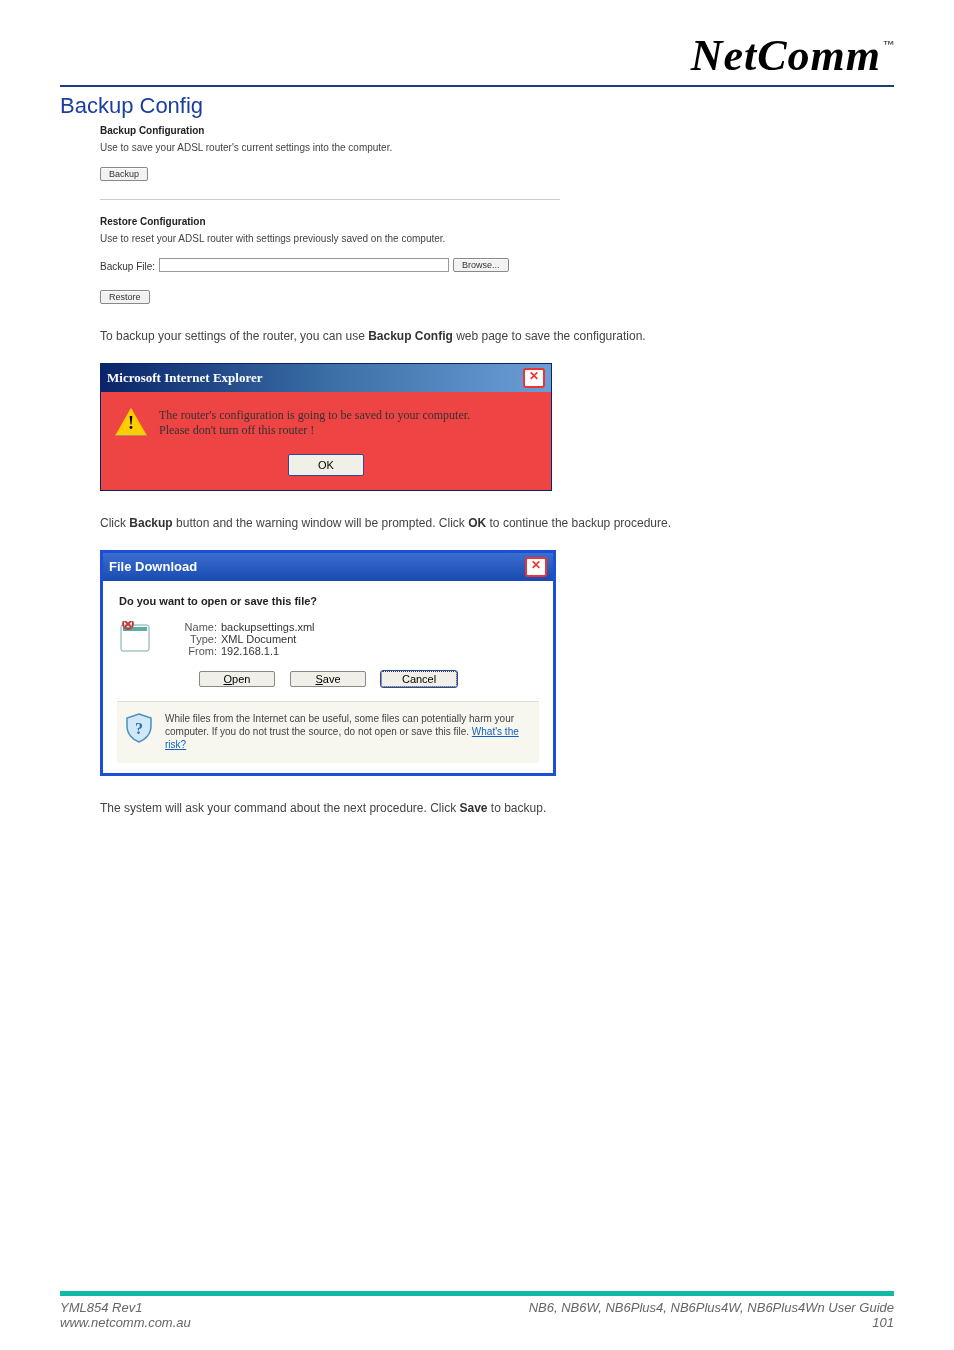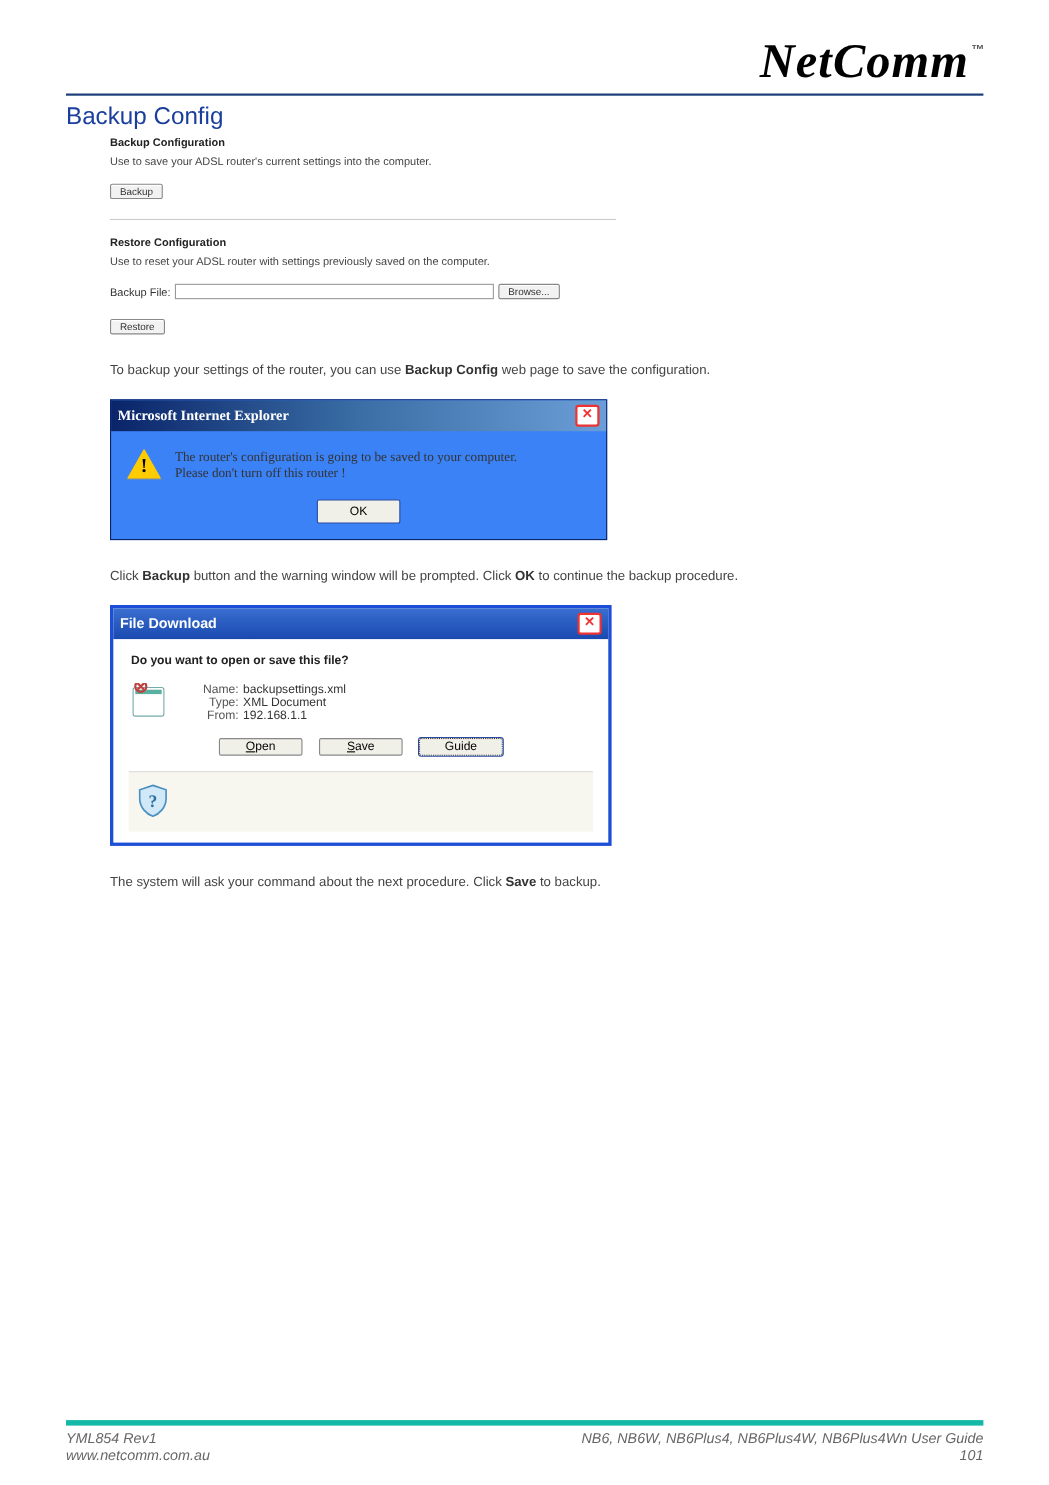--- a/index.html
+++ b/index.html
@@ -98,21 +98,21 @@
   }
   .body-text .bold { font-weight: bold; color: #333; }
 
   
   .ie-alert {
     width: 450px;
     border: 1px solid #0a246a;
     font-family: Tahoma, Verdana, sans-serif;
     font-size: 11px;
     margin-left: 40px;
-    background: #3b82f6;
+    background: #ef4444;
   }
   .ie-alert .titlebar {
     background: linear-gradient(to right, #0a246a 0%, #3a6ea5 50%, #6b9ed6 100%);
     color: #fff;
     font-weight: bold;
     font-family: "Times New Roman", serif;
     font-size: 13px;
     padding: 4px 6px;
     display: flex;
     justify-content: space-between;
@@ -346,29 +346,32 @@
       </div>
       <div class="details">
         <div><span class="label">Name:</span><span>backupsettings.xml</span></div>
         <div><span class="label">Type:</span><span>XML Document</span></div>
         <div><span class="label">From:</span><span>192.168.1.1</span></div>
       </div>
     </div>
     <div class="btnrow">
       <button class="fd-btn"><u>O</u><span>pen</span></button>
       <button class="fd-btn"><u>S</u><span>ave</span></button>
-      <button class="fd-btn focus">Guide</button>
+      <button class="fd-btn focus">Cancel</button>
     </div>
     <div class="footer">
       <div class="shield-icon">
         <svg viewBox="0 0 32 32">
           <path d="M16 2 L28 6 L28 14 C28 22 22 28 16 30 C10 28 4 22 4 14 L4 6 Z" fill="#d0e8f8" stroke="#4a90c0" stroke-width="1.5"></path>
           <text x="16" y="22" font-size="16" font-weight="bold" fill="#2a70a0" text-anchor="middle" font-family="Georgia">?</text>
         </svg>
       </div>
+      <div class="txt">
+        <span>While files from the Internet can be useful, some files can potentially harm your computer. If you do not trust the source, do not open or save this file. </span><span class="link">What's the risk?</span>
+      </div>
     </div>
   </div>
 </div>
 
 <div class="body-text">
   <span>The system will ask your command about the next procedure. Click </span><span class="bold">Save</span><span> to backup.</span>
 </div>
 
 <div class="page-footer">
   <div>

